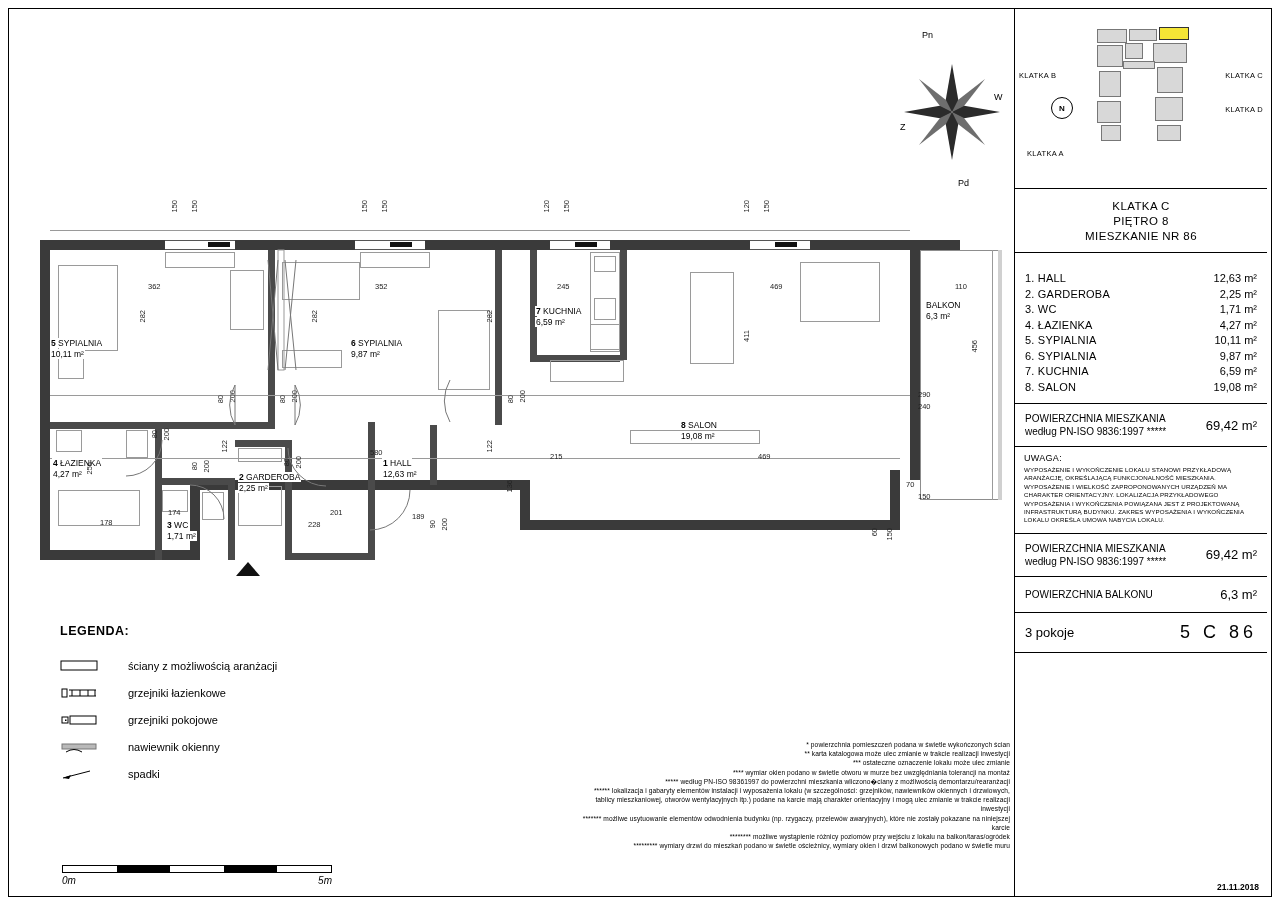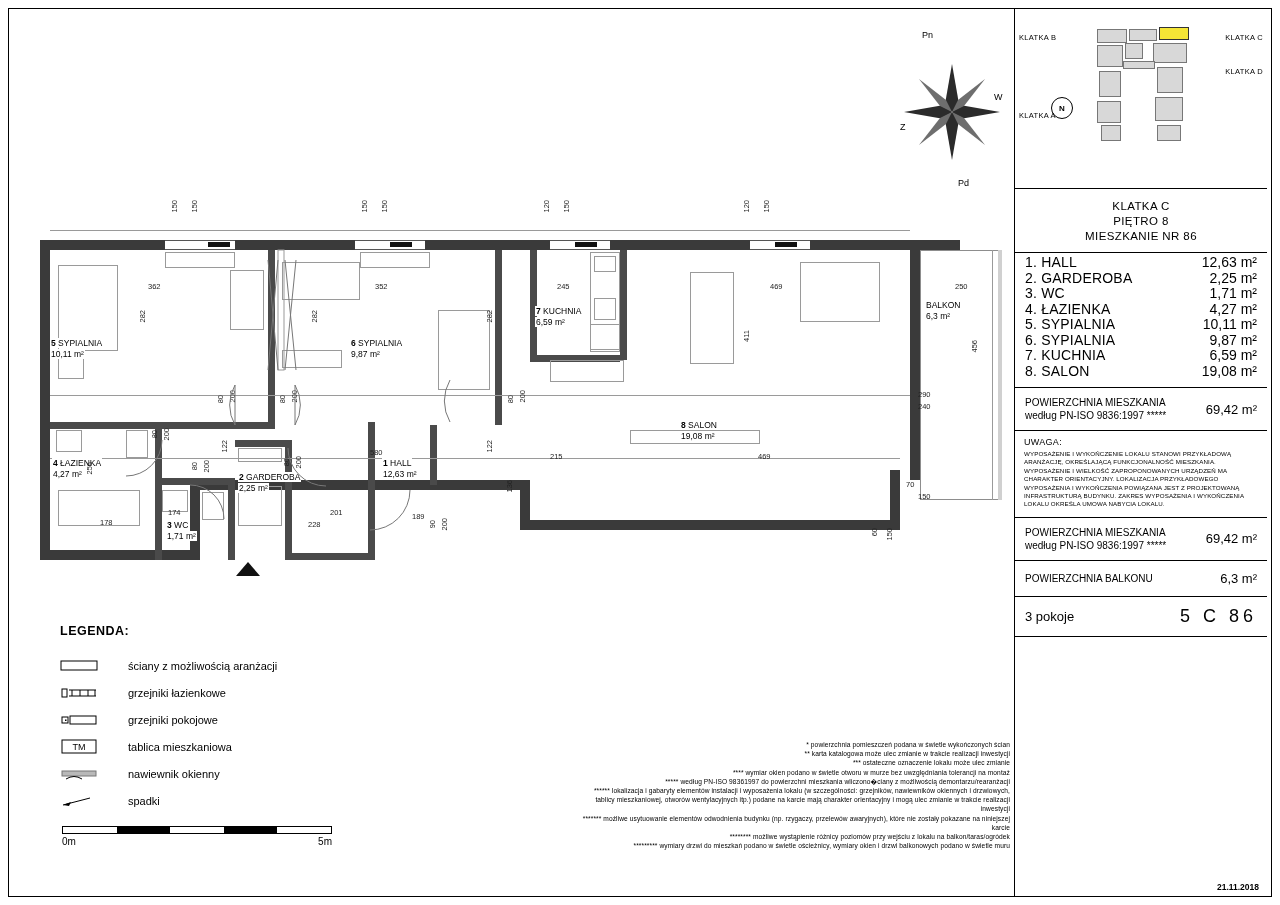--- a/index.html
+++ b/index.html
@@ -16,31 +16,31 @@
     position:absolute; left:8px; top:8px; width:1264px; height:889px;
     border:1px solid #000;
   }
   
   .rpanel {
     position:absolute; left:1014px; top:9px; width:253px; height:887px;
     border-left:1px solid #000;
   }
   .rbox { border-bottom:1px solid #000; position:relative; }
   .keyplan { height:180px; padding:4px; position:relative; }
-  .kp-label { position:absolute; font-size:7.5px; letter-spacing:.3px; }
+  .kp-label { position:absolute; font-size:7.5px; letter-spacing:.3px;margin-top:38px; }
   .kp-building { position:absolute; left:78px; top:18px; width:110px; height:115px; }
   .blk { position:absolute; background:#d8d8d8; border:.5px solid #777; }
   .blk.hl { background:#f5e636; border:.5px solid #333; }
   .compass-n {
     position:absolute; left:36px; top:88px; width:22px; height:22px;
     border:1px solid #000; border-radius:50%;
     font-size:8px; text-align:center; line-height:21px; font-weight:bold;
   }
   .addr { text-align:center; font-size:11.5px; line-height:15px; padding:10px 0 8px; letter-spacing:.4px;}
-  .rooms { padding:2px 10px 8px 10px; font-size:14px; }
+  .rooms { padding:2px 10px 8px 10px; font-size:11px;margin-top:16px; }
   .rooms .row { display:flex; justify-content:space-between; line-height:15.5px; }
   .rooms .row .nm { letter-spacing:.2px; }
   .area-sum { padding:8px 10px; font-size:10px; display:flex; align-items:center; justify-content:space-between; }
   .area-sum .lbl { line-height:13px; }
   .area-sum .val { font-size:13px; }
   .uwaga { padding:6px 9px 8px 9px; }
   .uwaga .t { font-size:9px; letter-spacing:.3px; margin-bottom:3px; }
   .uwaga .b { font-size:6.2px; line-height:8.4px; letter-spacing:.1px; }
   .balkon { padding:10px 10px; font-size:10px; display:flex; align-items:center; justify-content:space-between; }
   .balkon .val { font-size:13px; }
@@ -48,21 +48,21 @@
   .code .big { font-size:18px; letter-spacing:4px; }
   .date { position:absolute; right:8px; bottom:4px; font-size:8.5px;font-weight:bold; }
   
   .rose { position:absolute; left:900px; top:30px; width:120px; height:170px; }
   .rose .lab { position:absolute; font-size:9px; }
   
   .legend { position:absolute; left:60px; top:624px; width:340px; }
   .legend h4 { margin:0 0 14px 0; font-size:12.5px; font-weight:bold; letter-spacing:.5px; }
   .lrow { display:flex; align-items:center; height:27px; font-size:11px; }
   .lsym { width:68px; display:flex; align-items:center; }
-  .scalebar { position:absolute; left:62px; top:826px; width:270px; }
+  .scalebar { position:absolute; left:62px; top:865px; width:270px;font-style:italic; }
   .sb { display:flex; height:8px; border:1px solid #000; }
   .sb div { flex:1; }
   .sb .b { background:#000; }
   .sbl { display:flex; justify-content:space-between; font-size:10px; margin-top:2px; }
   
   .notes { position:absolute; right:270px; top:740px; width:430px; text-align:right;
            font-size:6.6px; line-height:9.2px; letter-spacing:.1px; }
   
   .plan { position:absolute; left:30px; top:190px; width:1000px; height:420px; }
   .wall { position:absolute; background:#3a3a3a; }
@@ -101,21 +101,21 @@
   <span class="lab" style="left:0px;top:92px;">Z</span>
   <span class="lab" style="left:58px;top:148px;">Pd</span>
 </div>
 
 <div class="rpanel">
 
   <div class="rbox keyplan">
     <span class="kp-label" style="left:4px;top:24px;">KLATKA B</span>
     <span class="kp-label" style="right:4px;top:24px;">KLATKA C</span>
     <span class="kp-label" style="right:4px;top:58px;">KLATKA D</span>
-    <span class="kp-label" style="left:4px;top:102px;">KLATKA A</span>
+    <span class="kp-label" style="left:12px;top:102px;">KLATKA A</span>
     <div class="compass-n">N</div>
     <div class="kp-building">
       <div class="blk" style="left:4px;top:2px;width:30px;height:14px;"></div>
       <div class="blk" style="left:36px;top:2px;width:28px;height:12px;"></div>
       <div class="blk hl" style="left:66px;top:0px;width:30px;height:13px;"></div>
       <div class="blk" style="left:4px;top:18px;width:26px;height:22px;"></div>
       <div class="blk" style="left:32px;top:16px;width:18px;height:16px;"></div>
       <div class="blk" style="left:60px;top:16px;width:34px;height:20px;"></div>
       <div class="blk" style="left:6px;top:44px;width:22px;height:26px;"></div>
       <div class="blk" style="left:64px;top:40px;width:26px;height:26px;"></div>
@@ -246,29 +246,20 @@
     <div class="lsym">
       <svg width="40" height="14">
           <rect x="2" y="4" width="6" height="6" fill="#fff" stroke="#000"></rect>
           <rect x="5" y="6.5" width="1.5" height="1.5" fill="#000"></rect>
           <rect x="10" y="3" width="26" height="8" fill="#fff" stroke="#000"></rect>
         </svg>
     </div>
     <div>grzejniki pokojowe</div>
   </div>
 
-  <div class="lrow">
-    <div class="lsym">
-      <svg width="40" height="16">
-          <rect x="2" y="1" width="34" height="13" fill="#fff" stroke="#000"></rect>
-          <text x="19" y="11" font-size="9" text-anchor="middle" font-family="Liberation Sans">TM</text>
-        </svg>
-    </div>
-    <div>tablica mieszkaniowa</div>
-  </div>
 
   <div class="lrow">
     <div class="lsym">
       <svg width="40" height="14">
           <rect x="2" y="4" width="34" height="5" fill="#b9b9b9" stroke="#777"></rect>
           <path d="M6 12 q8 -5 16 0" fill="none" stroke="#000"></path>
         </svg>
     </div>
     <div>nawiewnik okienny</div>
   </div>
@@ -418,21 +409,21 @@
   <div class="dim vdim" style="left:350px;top:10px;">150</div>
   <div class="dim vdim" style="left:512px;top:10px;">120</div>
   <div class="dim vdim" style="left:532px;top:10px;">150</div>
   <div class="dim vdim" style="left:712px;top:10px;">120</div>
   <div class="dim vdim" style="left:732px;top:10px;">150</div>
 
   <div class="dim" style="left:118px;top:92px;">362</div>
   <div class="dim" style="left:345px;top:92px;">352</div>
   <div class="dim" style="left:527px;top:92px;">245</div>
   <div class="dim" style="left:740px;top:92px;">469</div>
-  <div class="dim" style="left:925px;top:92px;">250</div>
+  <div class="dim" style="left:925px;top:92px;">110</div>
   <div class="dim" style="left:340px;top:258px;">580</div>
   <div class="dim" style="left:520px;top:262px;">215</div>
   <div class="dim" style="left:728px;top:262px;">469</div>
   <div class="dim" style="left:70px;top:328px;">178</div>
   <div class="dim" style="left:138px;top:318px;">174</div>
   <div class="dim" style="left:278px;top:330px;">228</div>
   <div class="dim" style="left:300px;top:318px;">201</div>
   <div class="dim" style="left:382px;top:322px;">189</div>
 
   <div class="dim vdim" style="left:108px;top:120px;">282</div>

